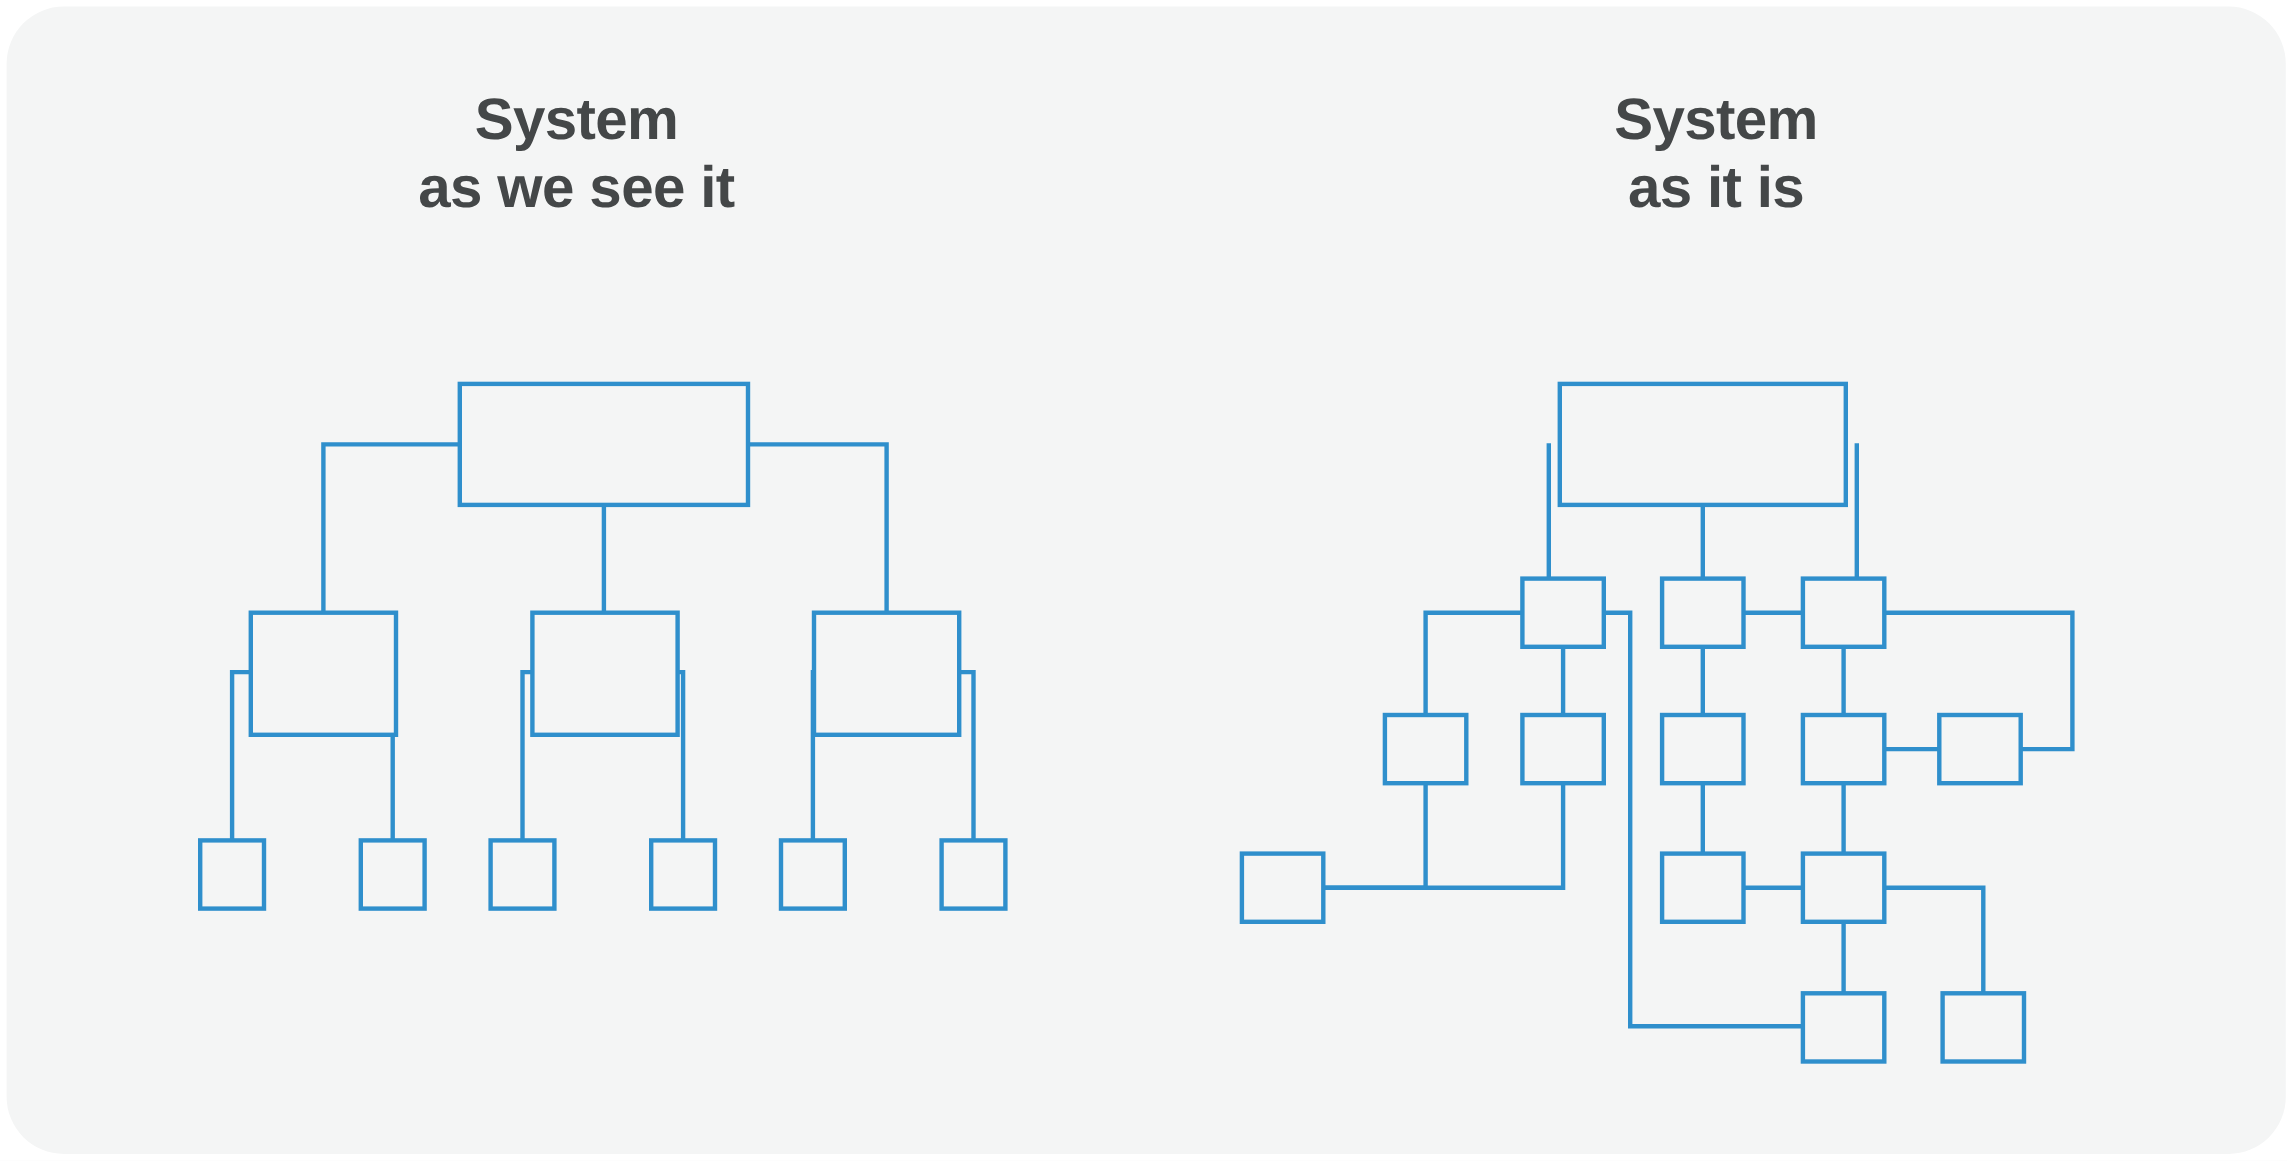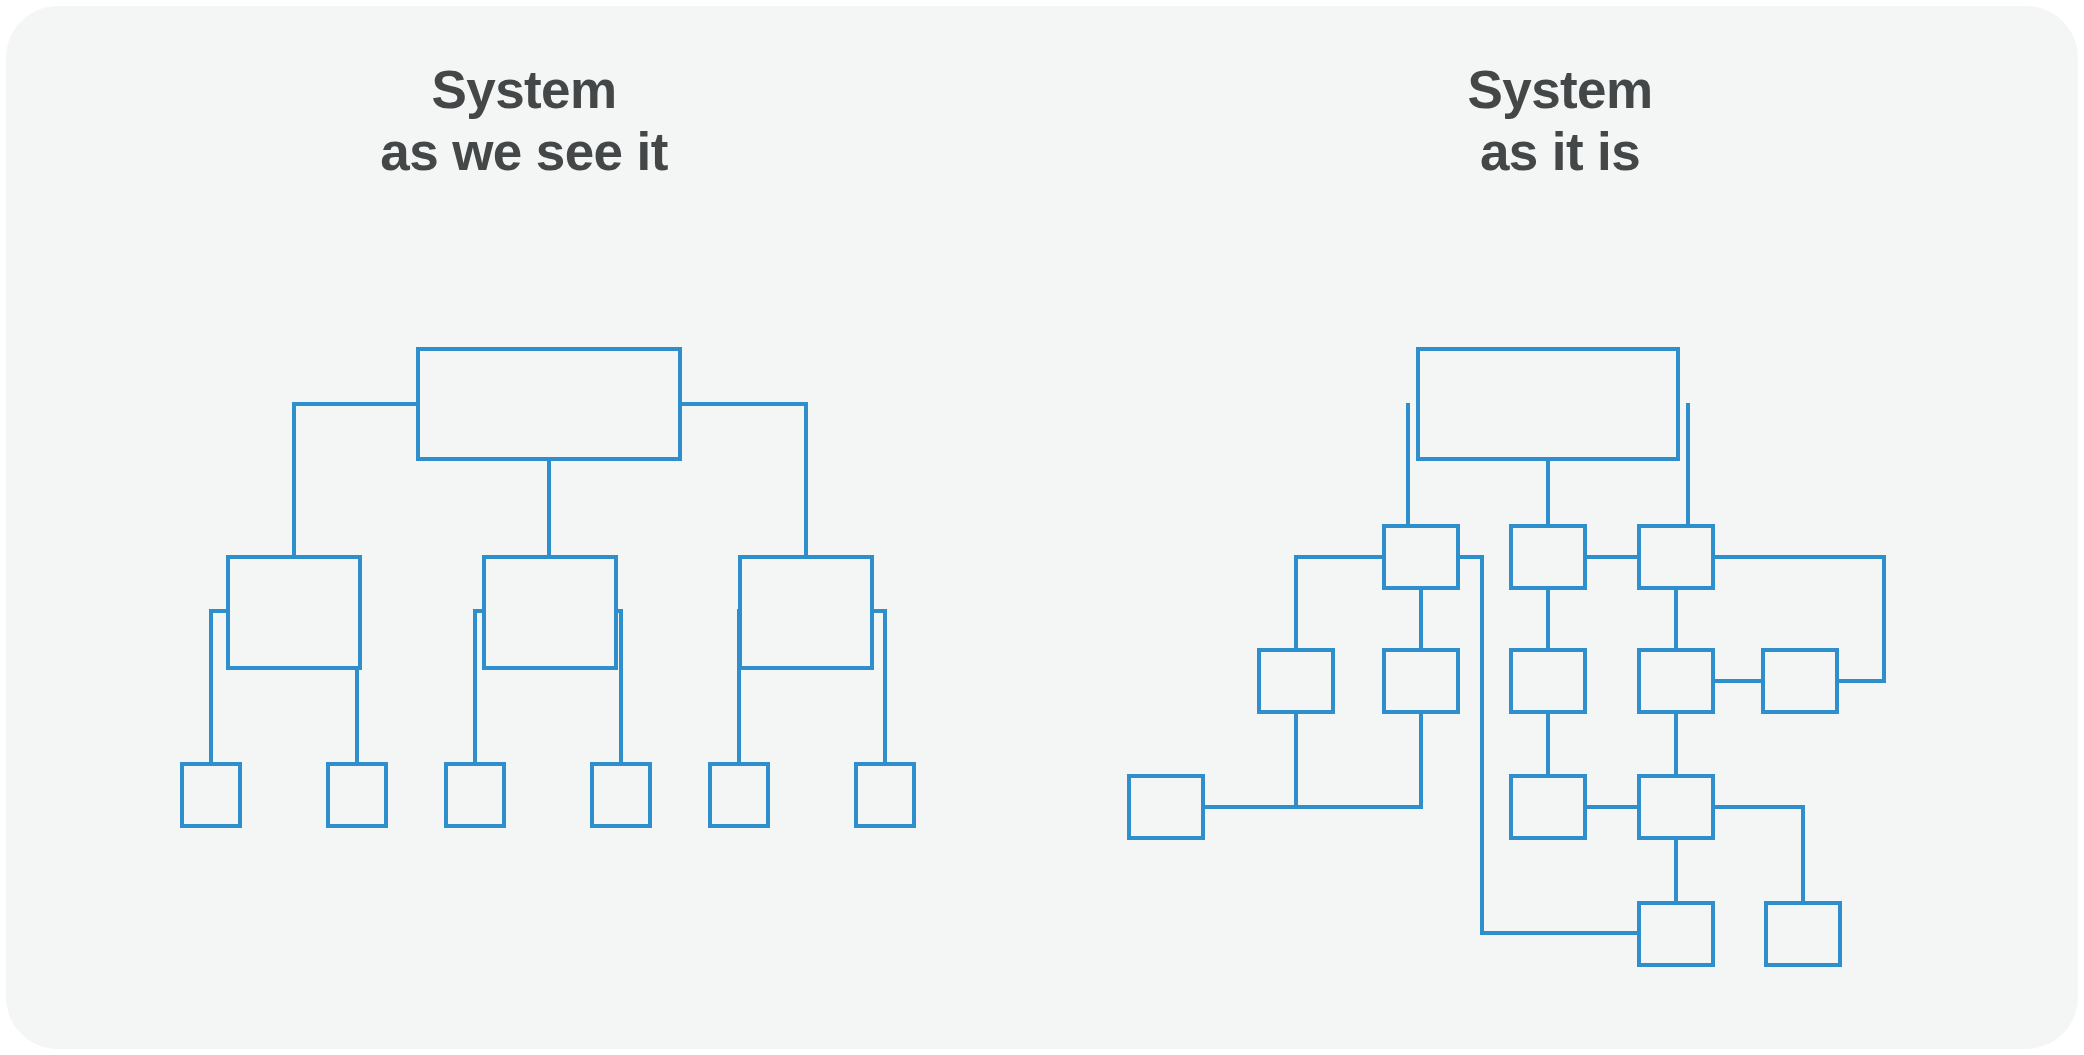--- a/index.html
+++ b/index.html
@@ -32,21 +32,21 @@
   .panel {
     position: absolute;
     top: 0;
     height: 1043px;
   }
   #panel-left  { left: 0px;    width: 1036px; }
   #panel-right { left: 1036px; width: 1036px; }
 
   .panel-title {
     position: absolute;
-    top: 53px;
+    top: 72px;
     width: 100%;
     text-align: center;
     font-size: 53px;
     font-weight: bold;
     line-height: 1.17;
     color: #444748;
     letter-spacing: -0.6px;
     white-space: pre-line;
     user-select: none;
   }

